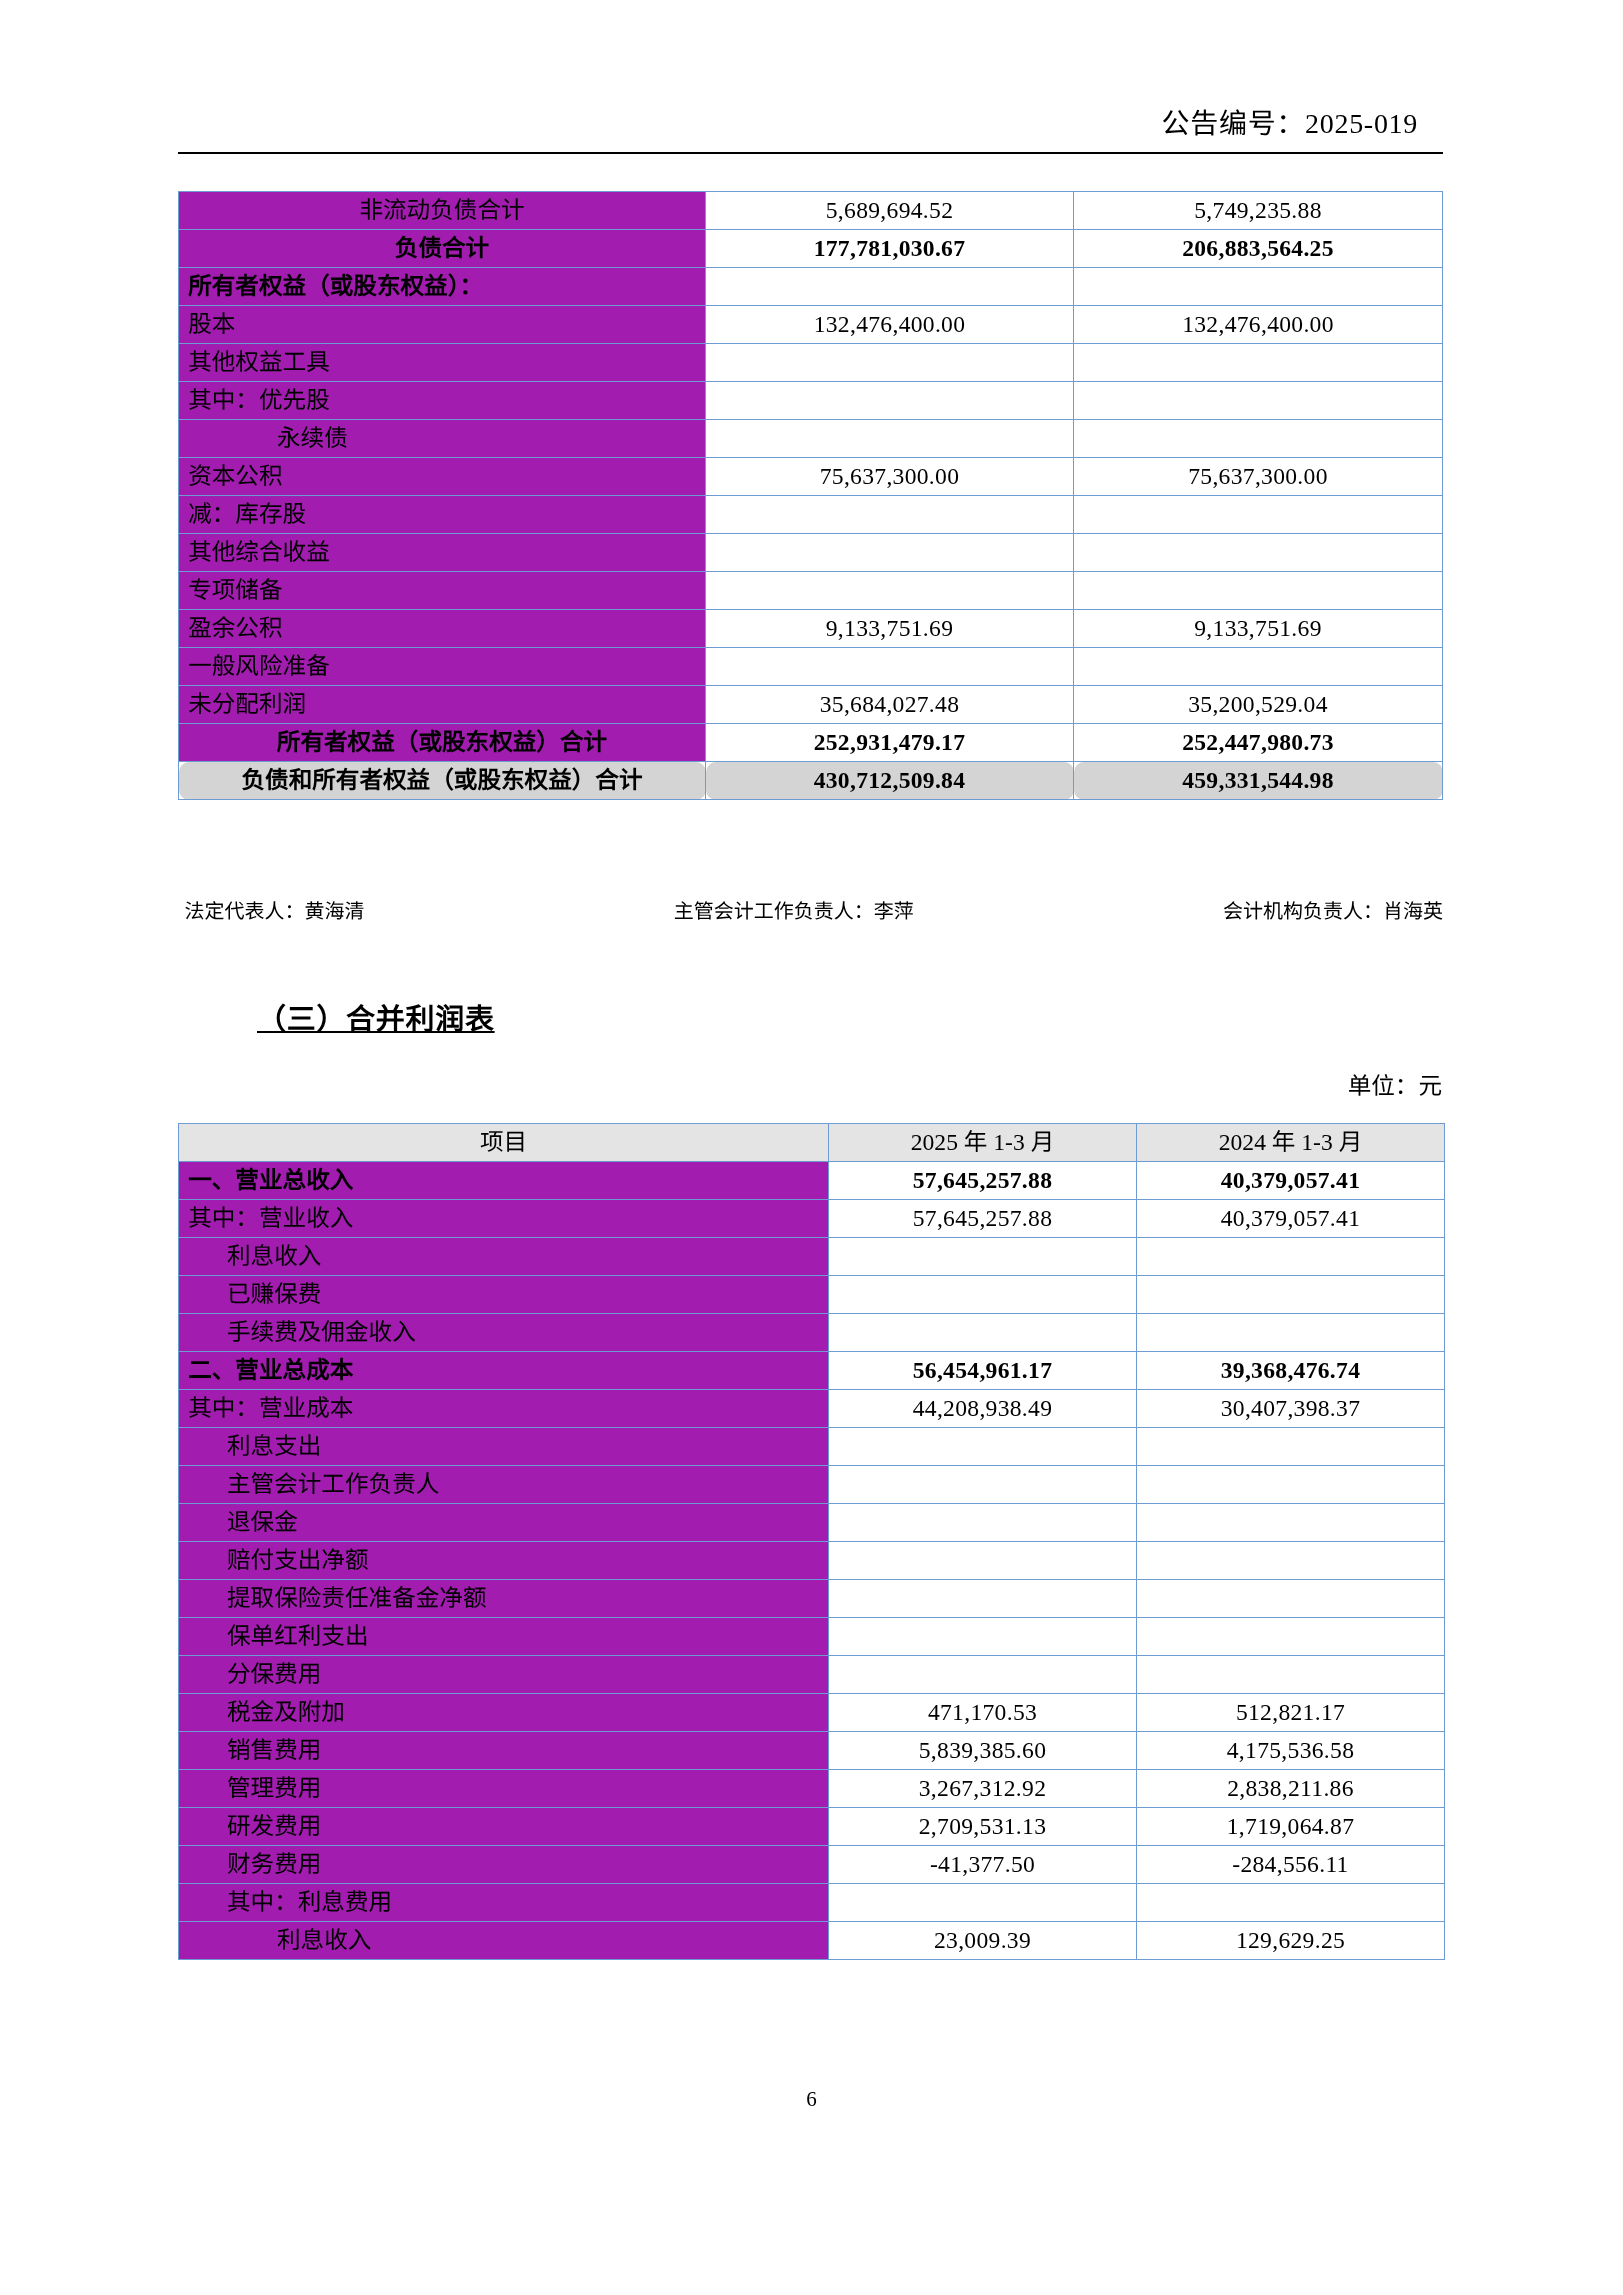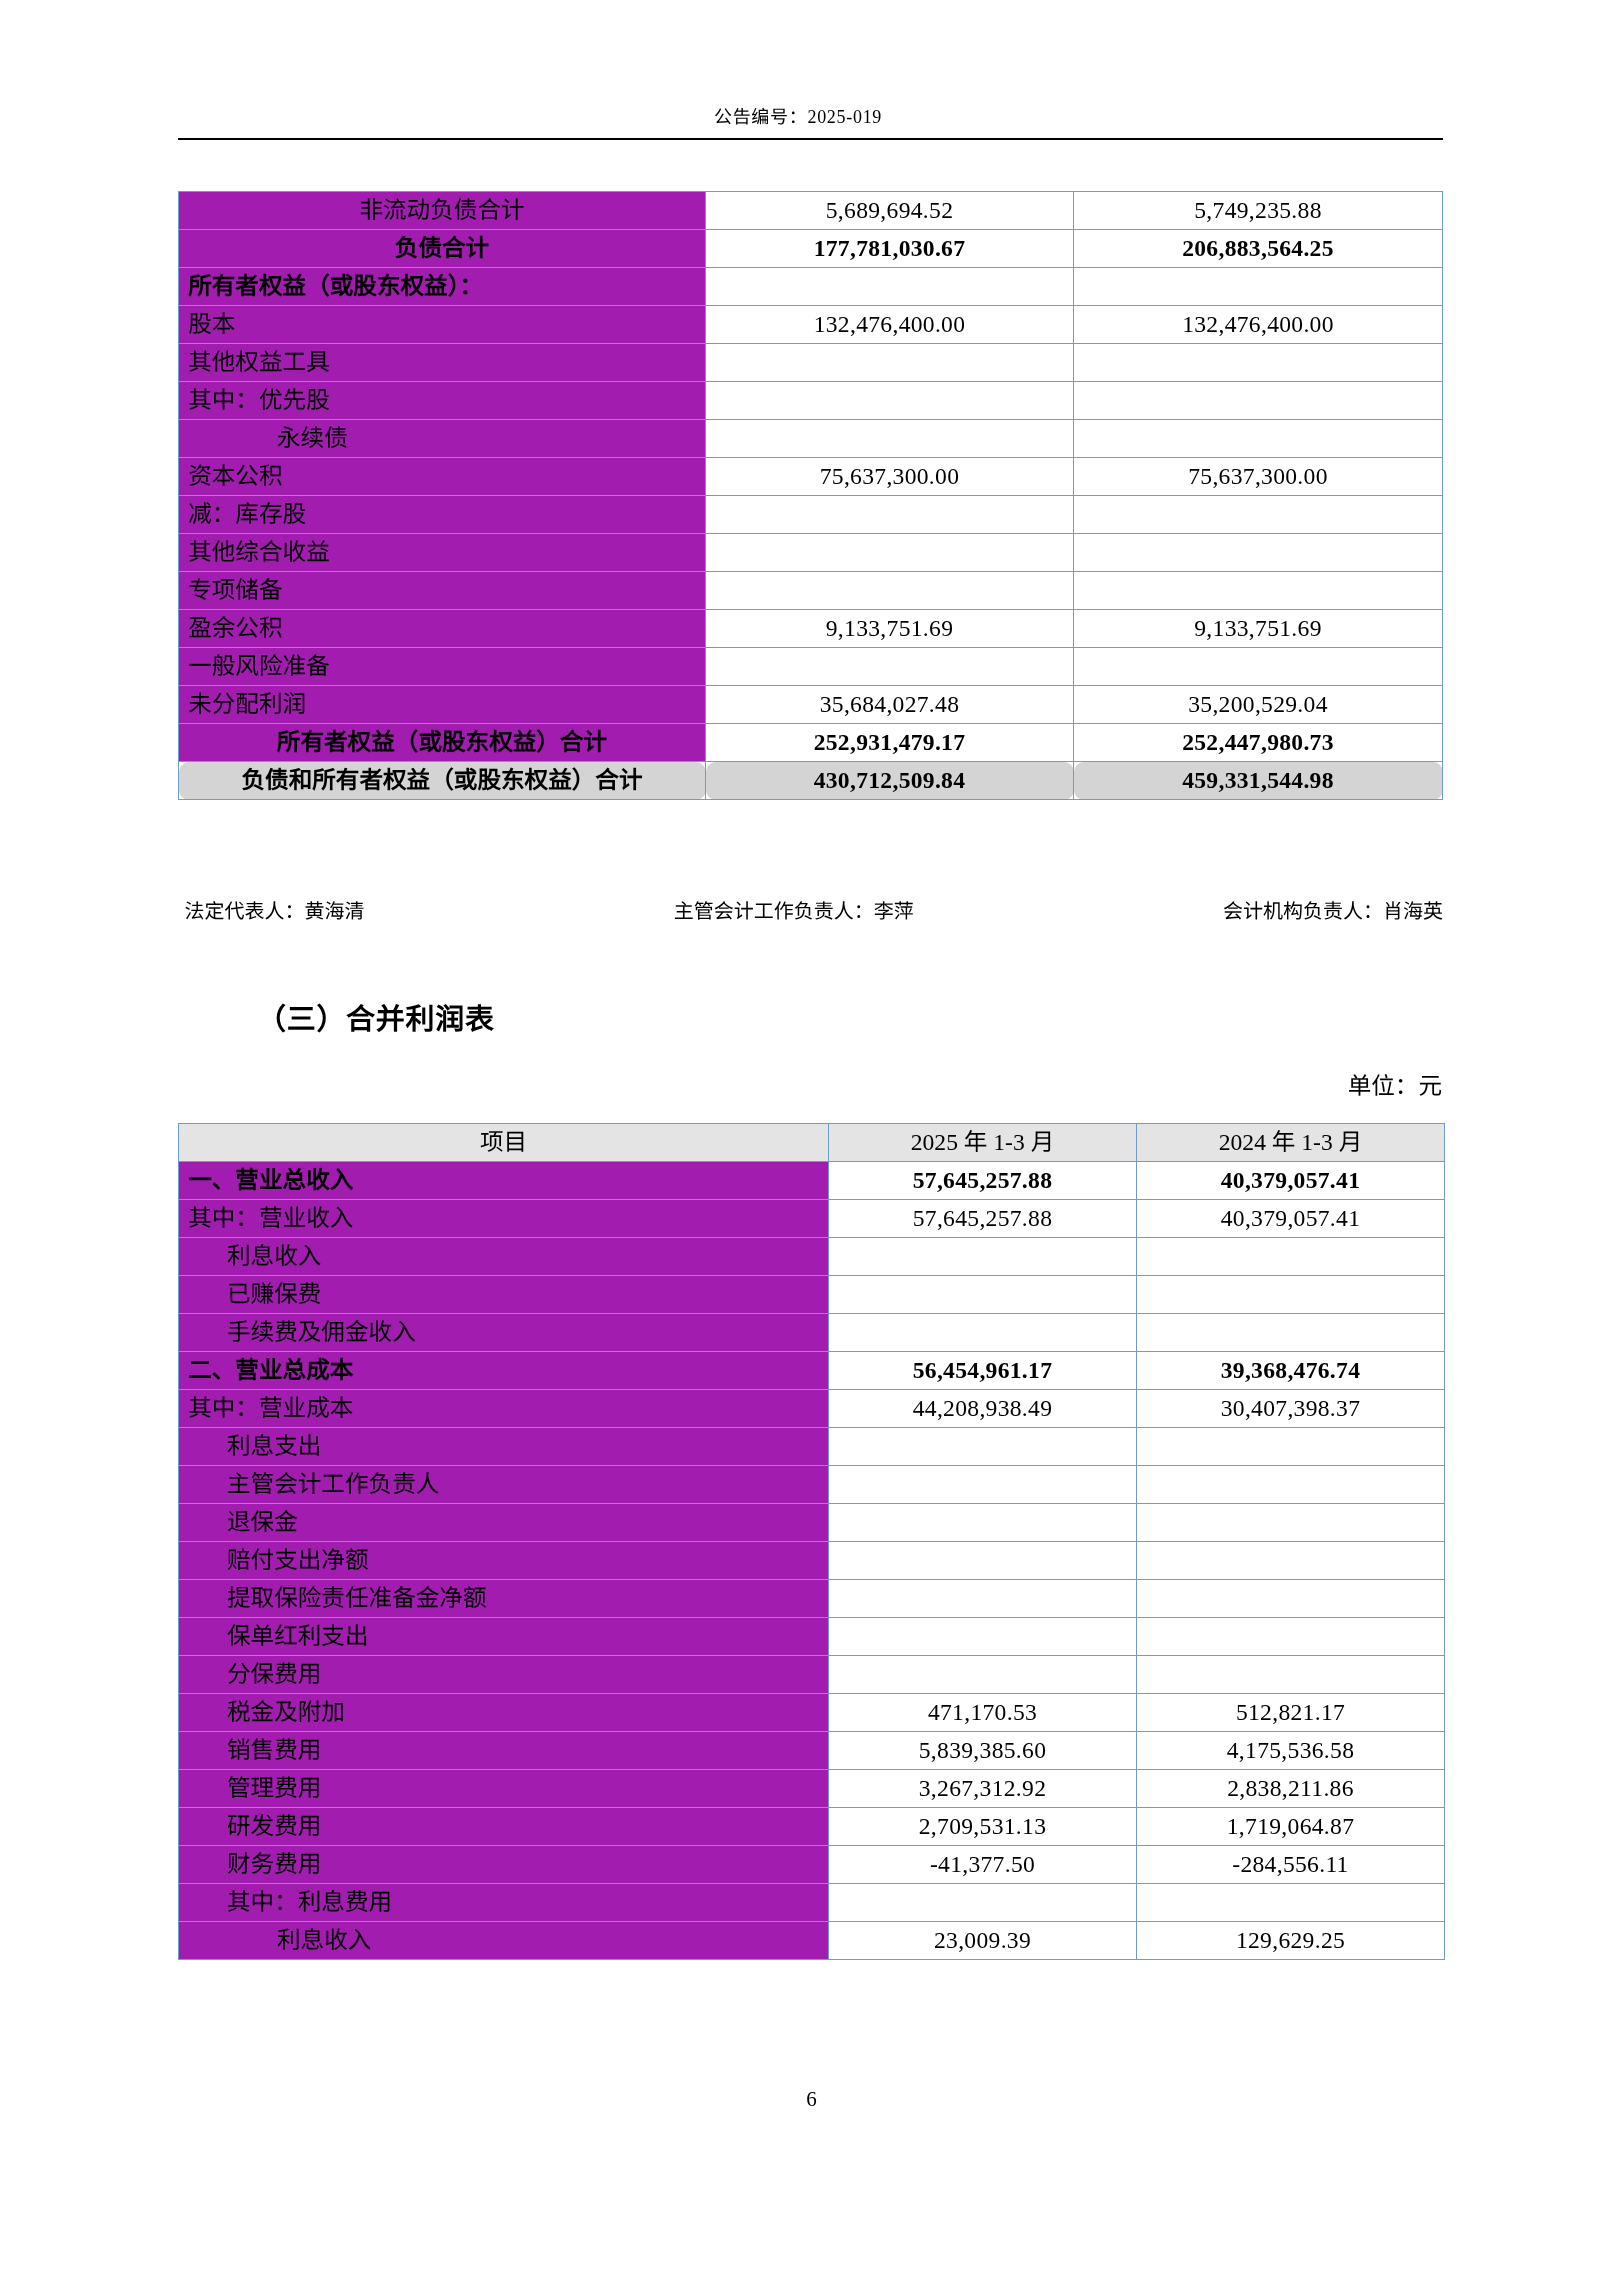--- a/index.html
+++ b/index.html
@@ -20,22 +20,22 @@
   }
 
   
   .header-area {
     position: absolute;
     left: 178px;
     top: 105px;
     width: 1265px;
   }
   .header-code {
-    text-align: center;
-    font-size: 18px;
+    text-align: right;
+    font-size: 28px;
     line-height: 1.35;
     letter-spacing: 0.7px;
     padding-right: 25px;
   }
   .header-rule {
     margin-top: 9.2px;
     border-bottom: 2px solid #000000;
     width: 100%;
   }
 
@@ -116,20 +116,21 @@
   .signatories .sig.s3 { margin-left: 111px; }
 
   
   .section-heading {
     position: absolute;
     left: 257px;
     top: 995px;
     font-size: 29px;
     font-weight: bold;
     letter-spacing: 0.7px;
+    text-decoration: underline;
   }
   .unit-label {
     position: absolute;
     right: 181px;
     top: 1067px;
     font-size: 23.6px;
   }
 
   
   .page-number {

